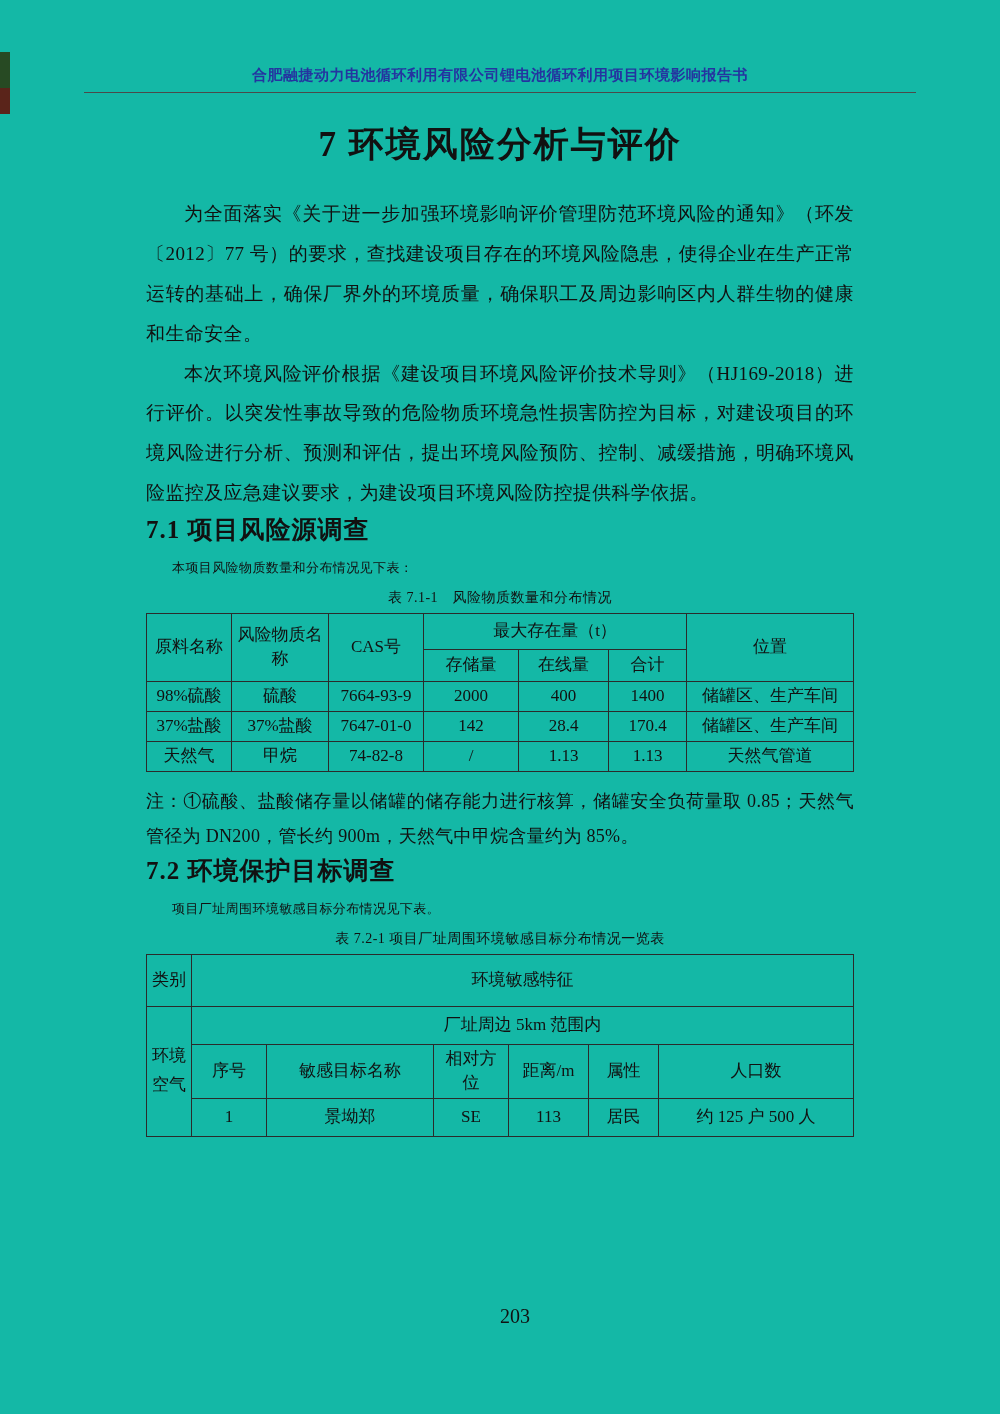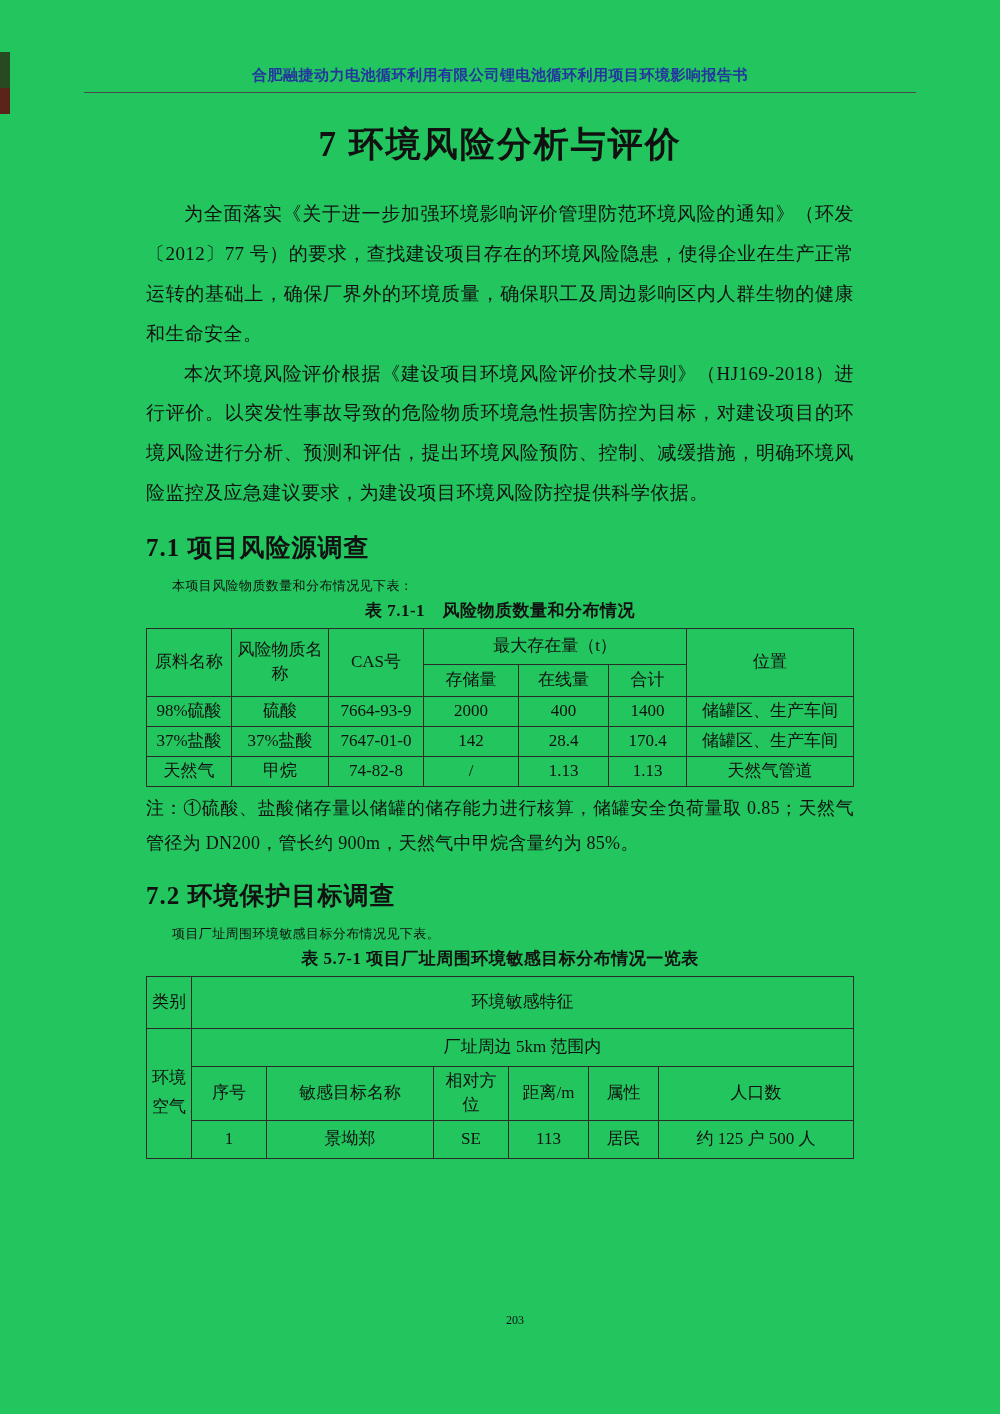--- a/index.html
+++ b/index.html
@@ -6,21 +6,21 @@
   html, body { background: #ffffff; }
   body {
     font-family: "Liberation Serif", "DejaVu Serif", serif;
     color: #111111;
   }
   .page {
     position: relative;
     width: 1000px;
     height: 1414px;
     margin: 0 auto;
-    background: #22c55e;
+    background: #14b8a6;
     padding: 0 146px;
     overflow: hidden;
   }
   .edge-artifact {
     position: absolute;
     left: 0; top: 52px;
     width: 10px; height: 62px;
   }
   .edge-artifact .seg-green { width: 100%; height: 36px; background: #274a23; }
   .edge-artifact .seg-red   { width: 100%; height: 26px; background: #5a241a; }
@@ -44,37 +44,36 @@
   }
   .body-block { margin-top: 26px; }
   .para {
     font-size: 19px;
     line-height: 2.1;
     text-align: justify;
     text-indent: 2em;
     letter-spacing: 0.4px;
   }
   .section-heading {
-    margin-top: 18px;
     font-size: 25px;
     font-weight: bold;
     letter-spacing: 1px;
   }
   .intro {
     margin-top: 10px;
     font-size: 13px;
     line-height: 1.9;
     text-indent: 2em;
     letter-spacing: 0.4px;
   }
   .table-caption {
-    margin-top: 0;
-    text-align: center;
-    font-size: 17px;
-    font-weight: bold;
+    margin-top: 8px;
+    text-align: center;
+    font-size: 14px;
+    font-weight: normal;
     letter-spacing: 0.5px;
   }
   table {
     width: 707px;
     margin-top: 6px;
     border-collapse: collapse;
     table-layout: fixed;
     font-size: 17px;
   }
   td {
@@ -87,32 +86,32 @@
   }
   .t1 .hrow1 td { height: 36px; }
   .t1 .hrow2 td { height: 32px; }
   .t1 .drow td  { height: 30px; }
   .t2 .rowA td { height: 52px; }
   .t2 .rowB td { height: 38px; }
   .t2 .rowC td { height: 54px; }
   .t2 .rowD td { height: 38px; }
   .vcell { line-height: 1.7; letter-spacing: 0; }
   .note {
-    margin-top: 4px;
+    margin-top: 12px;
     font-size: 18px;
     line-height: 1.95;
     text-align: justify;
     letter-spacing: 0.3px;
   }
   .page-footer {
     position: absolute;
     left: 8px; right: 0;
     bottom: 86px;
     text-align: center;
-    font-size: 12px;
+    font-size: 20px;
     padding-left: 22px;
   }
 </style>
 </head>
 <body>
 
 <div class="page">
 
   <div class="edge-artifact">
     <div class="seg-green"></div>
@@ -181,21 +180,21 @@
           <td>1.13</td>
           <td>天然气管道</td>
         </tr>
       </tbody>
     </table>
 
     <p class="note">注：①硫酸、盐酸储存量以储罐的储存能力进行核算，储罐安全负荷量取 0.85；天然气管径为 DN200，管长约 900m，天然气中甲烷含量约为 85%。</p>
 
     <h2 class="section-heading">7.2 环境保护目标调查</h2>
     <p class="intro">项目厂址周围环境敏感目标分布情况见下表。</p>
-    <div class="table-caption">表 5.7-1 项目厂址周围环境敏感目标分布情况一览表</div>
+    <div class="table-caption">表 7.2-1 项目厂址周围环境敏感目标分布情况一览表</div>
 
     <table class="t2">
       <colgroup>
         <col style="width:45px">
           <col style="width:75px">
           <col style="width:167px">
         <col style="width:75px">
           <col style="width:80px">
           <col style="width:70px">
         <col style="width:195px">

